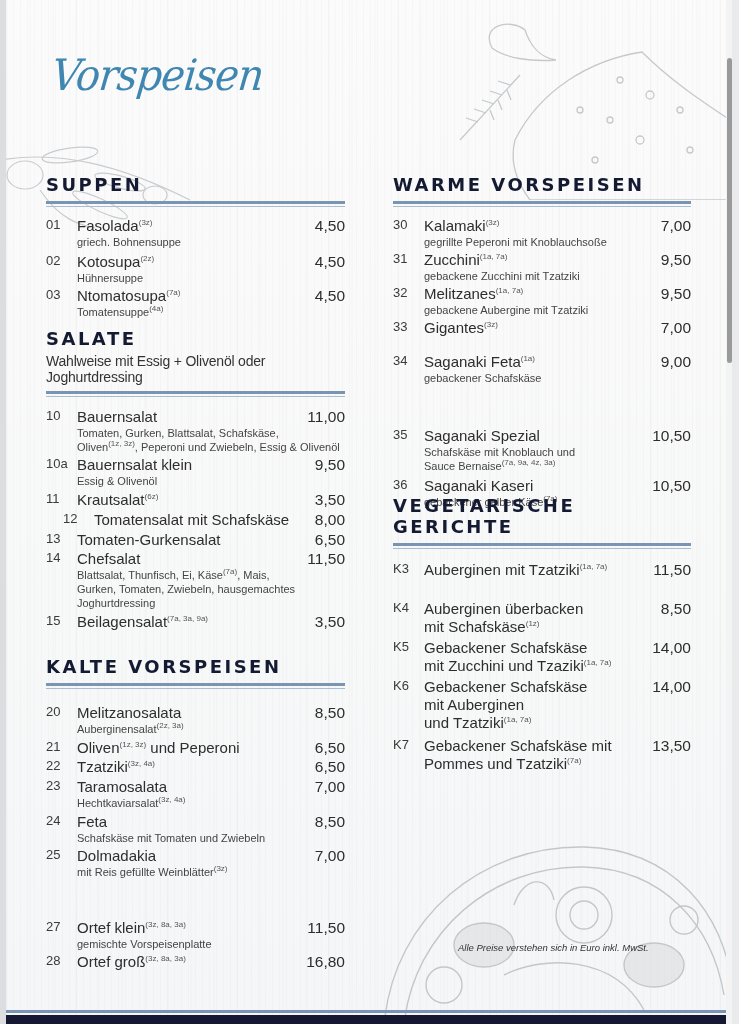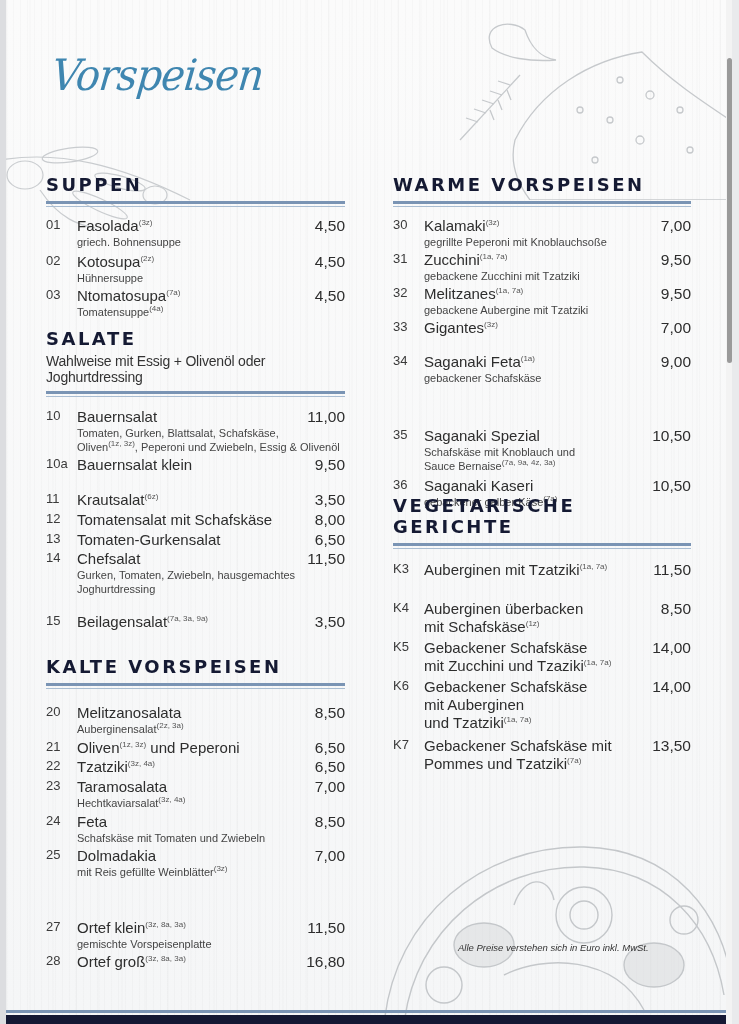--- a/index.html
+++ b/index.html
@@ -138,40 +138,42 @@
       <div class="item" style="height:48px;">
         <span class="num">10</span>
         <div class="name">Bauernsalat</div>
         <div class="desc">Tomaten, Gurken, Blattsalat, Schafskäse,</div>
         <div class="desc"><span>Oliven</span><sup>(1z, 3z)</sup><span>, Peperoni und Zwiebeln, Essig &amp; Olivenöl</span></div>
         <span class="price">11,00</span>
       </div>
       <div class="item" style="height:35px;">
         <span class="num">10a</span>
         <div class="name">Bauernsalat klein</div>
+        <div class="desc">Essig &amp; Olivenöl</div>
         <span class="price">9,50</span>
       </div>
       <div class="item" style="height:20px;">
         <span class="num">11</span>
         <div class="name"><span>Krautsalat</span><sup>(6z)</sup></div>
         <span class="price">3,50</span>
       </div>
-      <div class="item" style="height:20px;">
+      <div class="item" style="height:20px;margin-left:17px;">
         <span class="num">12</span>
         <div class="name">Tomatensalat mit Schafskäse</div>
         <span class="price">8,00</span>
       </div>
       <div class="item" style="height:19px;">
         <span class="num">13</span>
         <div class="name">Tomaten-Gurkensalat</div>
         <span class="price">6,50</span>
       </div>
       <div class="item" style="height:63px;">
         <span class="num">14</span>
         <div class="name">Chefsalat</div>
+        <div class="desc"><span>Blattsalat, Thunfisch, Ei, Käse</span><sup>(7a)</sup><span>, Mais,</span></div>
         <div class="desc">Gurken, Tomaten, Zwiebeln, hausgemachtes</div>
         <div class="desc">Joghurtdressing</div>
         <span class="price">11,50</span>
       </div>
       <div class="item" style="height:20px;">
         <span class="num">15</span>
         <div class="name"><span>Beilagensalat</span><sup>(7a, 3a, 9a)</sup></div>
         <span class="price">3,50</span>
       </div>
     </div>

